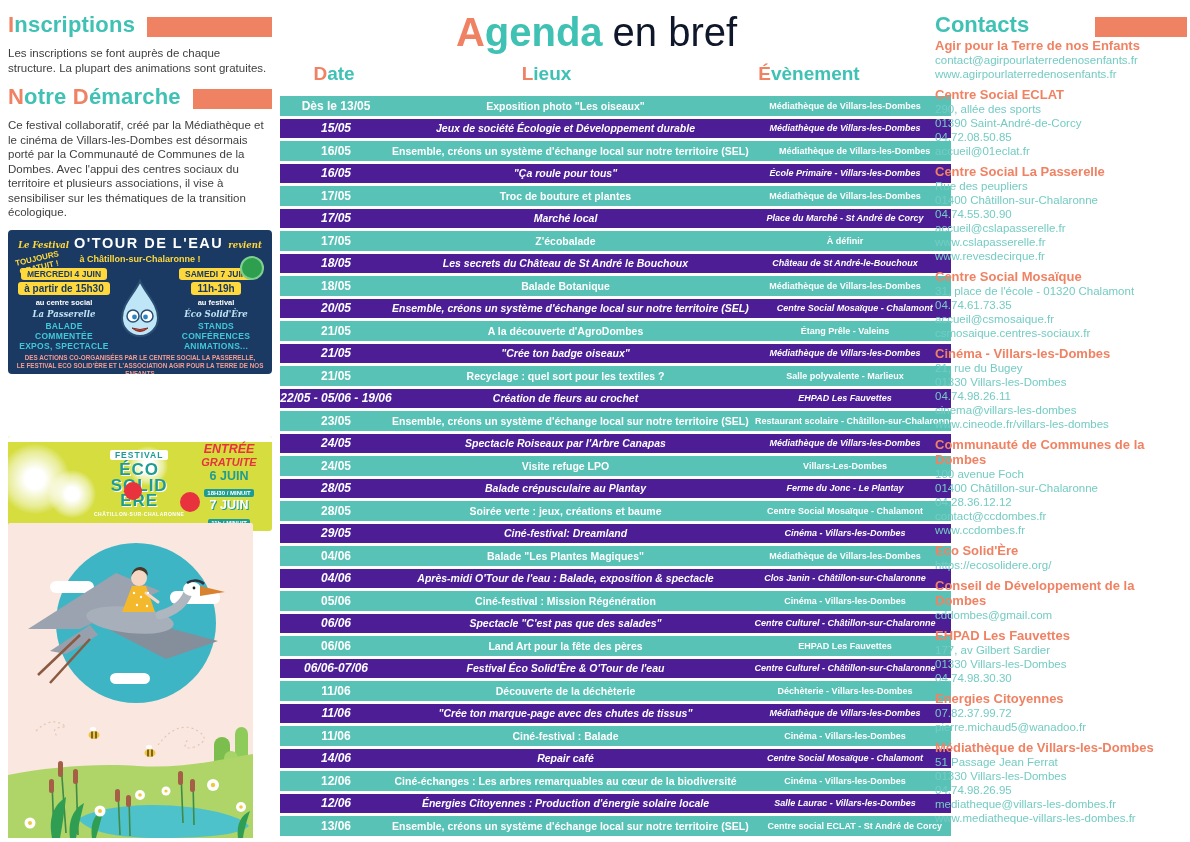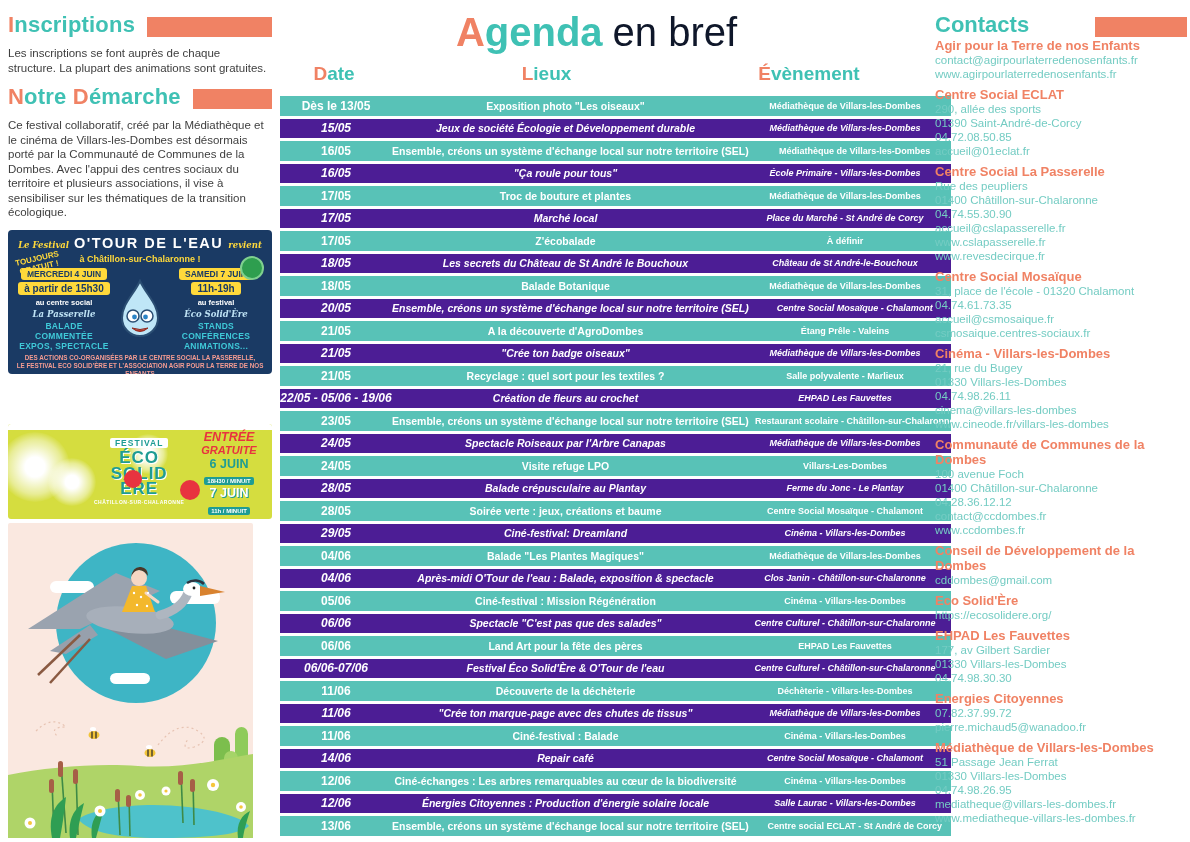--- a/index.html
+++ b/index.html
@@ -27,21 +27,21 @@
   .p1-cols{display:flex;justify-content:space-between;margin-top:4px;padding:0 8px;}
   .p1-col{width:96px;text-align:center;display:flex;flex-direction:column;align-items:center;gap:2px;}
   .p1-pill{background:#FFD93B;color:#1A3A64;font-weight:bold;border-radius:3px;padding:1px 6px;font-size:8.5px;white-space:nowrap;}
   .p1-pill.small{font-size:10px;}
   .p1-loc1{color:#fff;font-weight:bold;font-size:7.5px;margin-top:1px;}
   .p1-loc2{color:#BFE3F5;font-family:"DejaVu Serif",serif;font-style:italic;font-weight:bold;font-size:8.5px;}
   .p1-act{color:#3FC9D8;font-weight:bold;font-size:8.5px;line-height:10px;letter-spacing:.3px;}
   .p1-drop{width:56px;display:flex;align-items:center;justify-content:center;}
   .p1-footer{text-align:center;color:#F59C92;font-weight:bold;font-size:6.3px;line-height:8px;margin-top:3px;}
   
-  .poster2{position:absolute;left:0;top:424px;width:264px;height:95px;background:#D5DD3F;border-radius:3px;overflow:hidden;}
+  .poster2{position:absolute;left:0;top:436px;width:264px;height:95px;background:#D5DD3F;border-radius:3px;overflow:hidden;}
   .p2-strip{position:absolute;left:0;top:0;width:100%;height:6px;background:#ffffff;}
   .p2-dandelion{position:absolute;border-radius:50%;background:radial-gradient(circle,#ffffff 20%,rgba(255,255,255,.45) 55%,rgba(255,255,255,0) 72%);}
   .p2-main{position:absolute;left:86px;top:8px;text-align:center;}
   .p2-festival{display:inline-block;background:#ffffff;color:#1E9C94;font-weight:bold;font-size:8.5px;letter-spacing:1px;padding:0 5px;border-radius:2px;}
   .p2-big{color:#1E9C94;font-weight:bold;font-size:17px;line-height:15.5px;letter-spacing:1px;text-shadow:1px 1px 0 #ffffff;}
   .p2-city{color:#ffffff;font-weight:bold;font-size:5px;letter-spacing:.5px;margin-top:2px;}
   .p2-right{position:absolute;right:5px;top:7px;width:76px;text-align:center;line-height:1;}
   .p2-entree{color:#E8333F;font-weight:bold;font-size:12.5px;font-style:italic;}
   .p2-gratuite{color:#E8333F;font-weight:bold;font-size:11px;font-style:italic;margin-top:1px;}
   .p2-d1{color:#1E9C94;font-weight:bold;font-size:12.5px;margin-top:2px;}
@@ -502,26 +502,26 @@
       </div>
       <div class="entry">
         <div class="entry-name">Communauté de Communes de la Dombes</div>
         <div class="entry-line">100 avenue Foch</div>
         <div class="entry-line">01400 Châtillon-sur-Chalaronne</div>
         <div class="entry-line">04.28.36.12.12</div>
         <div class="entry-line">contact@ccdombes.fr</div>
         <div class="entry-line">www.ccdombes.fr</div>
       </div>
       <div class="entry">
+        <div class="entry-name">Eco Solid'Ère</div>
+        <div class="entry-line">https://ecosolidere.org/</div>
+      </div>
+      <div class="entry">
         <div class="entry-name">Conseil de Développement de la Dombes</div>
         <div class="entry-line">cddombes@gmail.com</div>
-      </div>
-      <div class="entry">
-        <div class="entry-name">Eco Solid'Ère</div>
-        <div class="entry-line">https://ecosolidere.org/</div>
       </div>
       <div class="entry">
         <div class="entry-name">EHPAD Les Fauvettes</div>
         <div class="entry-line">177, av Gilbert Sardier</div>
         <div class="entry-line">01330 Villars-les-Dombes</div>
         <div class="entry-line">04.74.98.30.30</div>
       </div>
       <div class="entry">
         <div class="entry-name">Energies Citoyennes</div>
         <div class="entry-line">07.82.37.99.72</div>

